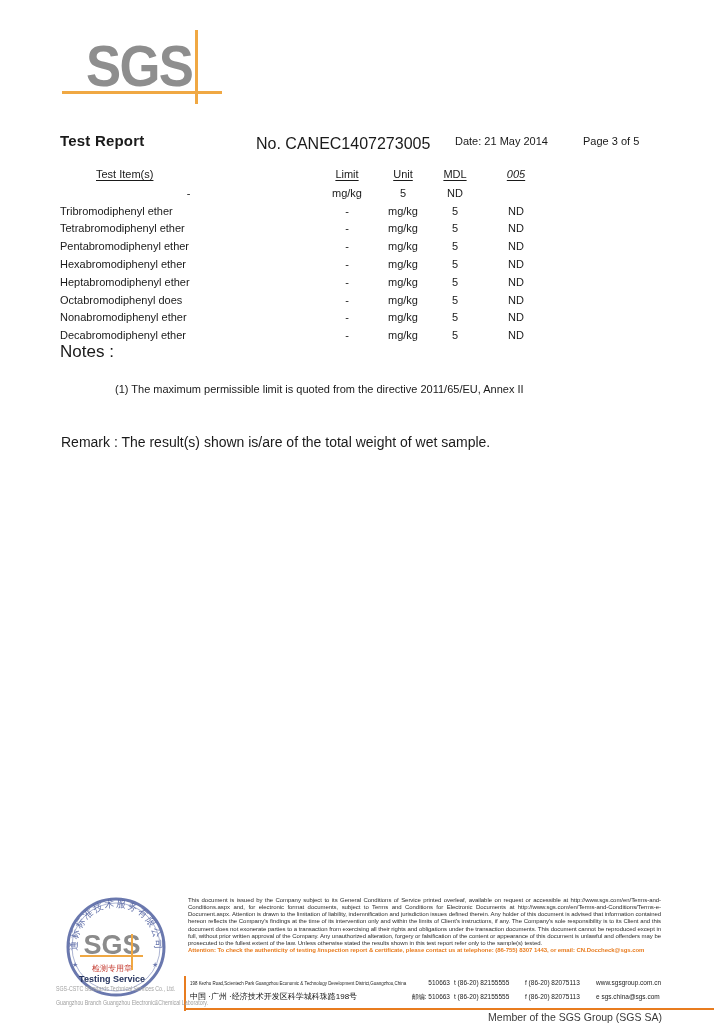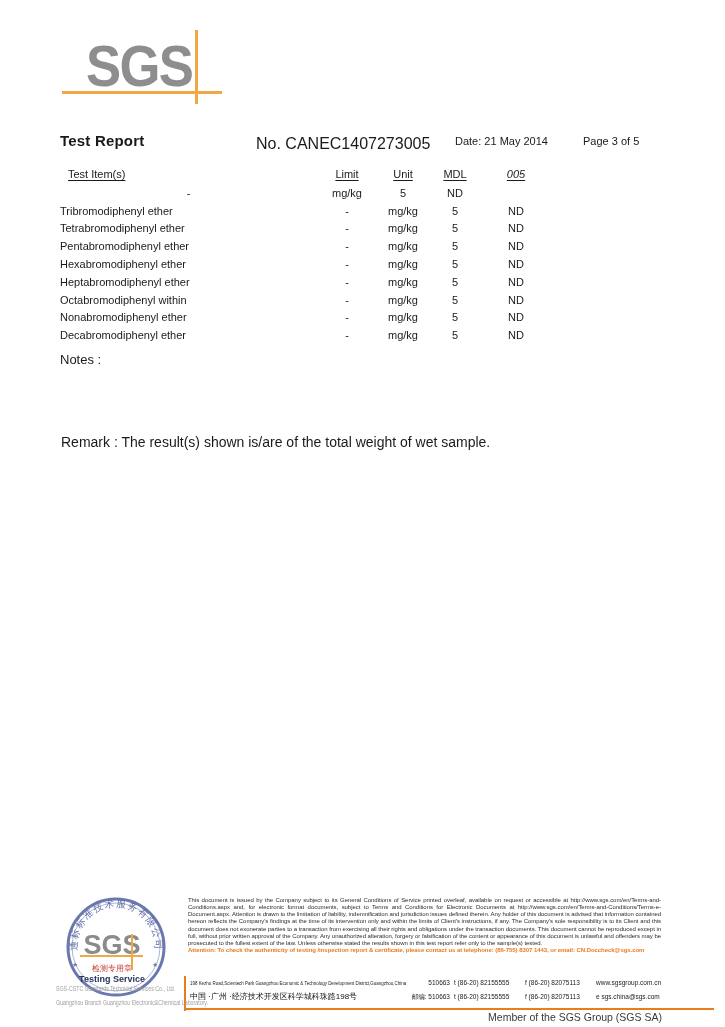--- a/index.html
+++ b/index.html
@@ -21,24 +21,24 @@
   .rpt-title { position:absolute; left:60px; top:132px; font-size:15px; font-weight:bold; letter-spacing:0.2px; }
   .rpt-no   { position:absolute; left:256px; top:135px; font-size:16px; }
   .rpt-date { position:absolute; left:455px; top:135px; font-size:11px; }
   .rpt-page { position:absolute; left:583px; top:135px; font-size:11px; }
   
   .tbl { position:absolute; left:60px; top:164px; width:495px; font-size:11px; }
   .trow { display:grid; grid-template-columns:257px 60px 52px 52px 70px; height:17.8px; align-items:center; }
   .trow .c { text-align:center; }
   .thead { height:20px; }
   .thead span { text-decoration:underline; text-underline-offset:2px; }
-  .thead .item-h { padding-left:8px; }
+  .thead .item-h { padding-left:8px;margin-left:28px; }
   .sample-h { font-style:italic; }
   
-  .notes-label { position:absolute; left:60px; top:352px; font-size:13px; }
+  .notes-label { position:absolute; left:60px; top:342px; font-size:17px; }
   .note-1 { position:absolute; left:115px; top:383px; font-size:11px; }
   .remark { position:absolute; left:61px; top:434px; font-size:14px; }
   
   .stamp-svg { position:absolute; left:55px; top:893px; z-index:1; }
   .company { position:absolute; left:56px; top:982px; z-index:2; width:200px;
              font-size:6.6px; line-height:14px; color:#a0a0a0;
              transform:scaleX(0.8); transform-origin:left top; white-space:nowrap; }
   .disc {
     position:absolute; left:188px; top:897px; width:473px;
     font-size:6px; line-height:7.15px; text-align:justify;
@@ -122,21 +122,21 @@
 
         <div class="trow">
           <div>Heptabromodiphenyl ether</div>
           <div class="c">-</div>
           <div class="c">mg/kg</div>
           <div class="c">5</div>
           <div class="c">ND</div>
         </div>
 
         <div class="trow">
-          <div>Octabromodiphenyl within</div>
+          <div>Octabromodiphenyl does</div>
           <div class="c">-</div>
           <div class="c">mg/kg</div>
           <div class="c">5</div>
           <div class="c">ND</div>
         </div>
 
         <div class="trow">
           <div>Nonabromodiphenyl ether</div>
           <div class="c">-</div>
           <div class="c">mg/kg</div>
@@ -148,20 +148,21 @@
           <div>Decabromodiphenyl ether</div>
           <div class="c">-</div>
           <div class="c">mg/kg</div>
           <div class="c">5</div>
           <div class="c">ND</div>
         </div>
       </div>
   </div>
 
   <div class="notes-label">Notes :</div>
+  <div class="note-1">(1) The maximum permissible limit is quoted from the directive 2011/65/EU, Annex II</div>
   <div class="remark">Remark : The result(s) shown is/are of the total weight of wet sample.</div>
 
   <svg class="stamp-svg" width="135" height="115" viewBox="0 0 135 115">
     <circle cx="61" cy="54" r="48" fill="none" stroke="#5060a0" stroke-width="3" opacity="0.85"></circle>
     <circle cx="61" cy="54" r="44" fill="none" stroke="#5060a0" stroke-width="0.8" opacity="0.6"></circle>
     <path id="stamp-arc" d="M 29.9 76.3 A 39 39 0 1 1 92.1 76.3" fill="none"></path>
     <text font-size="9.5" fill="#5060a0" letter-spacing="1.5" opacity="0.9">
       <textPath href="#stamp-arc" startOffset="50%" text-anchor="middle">通标标准技术服务有限公司</textPath>
     </text>
     <text x="17" y="74" font-size="7" fill="#5060a0" opacity="0.8">★</text>

